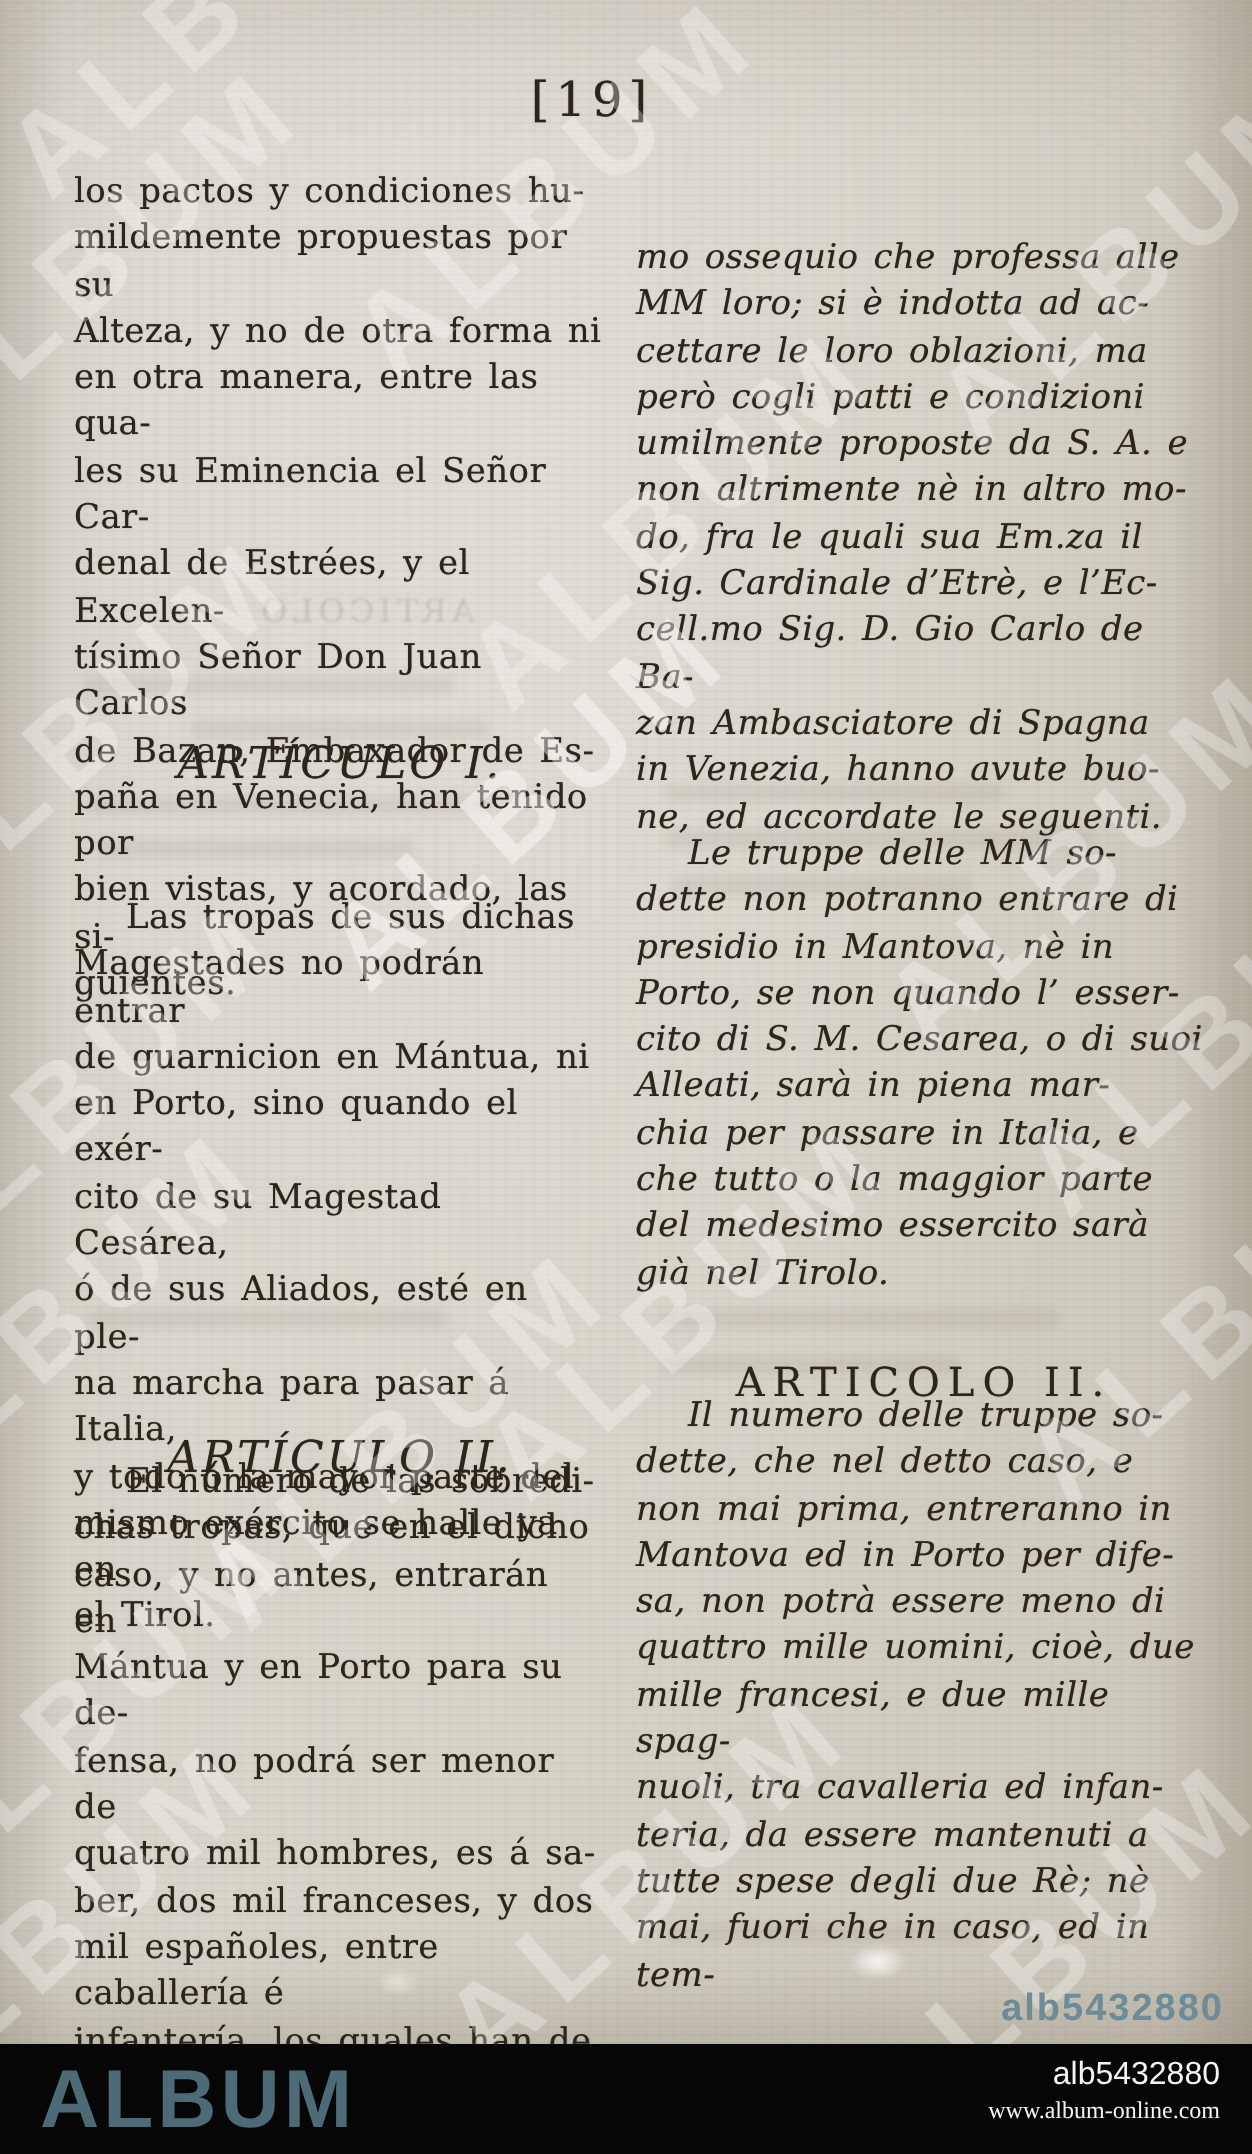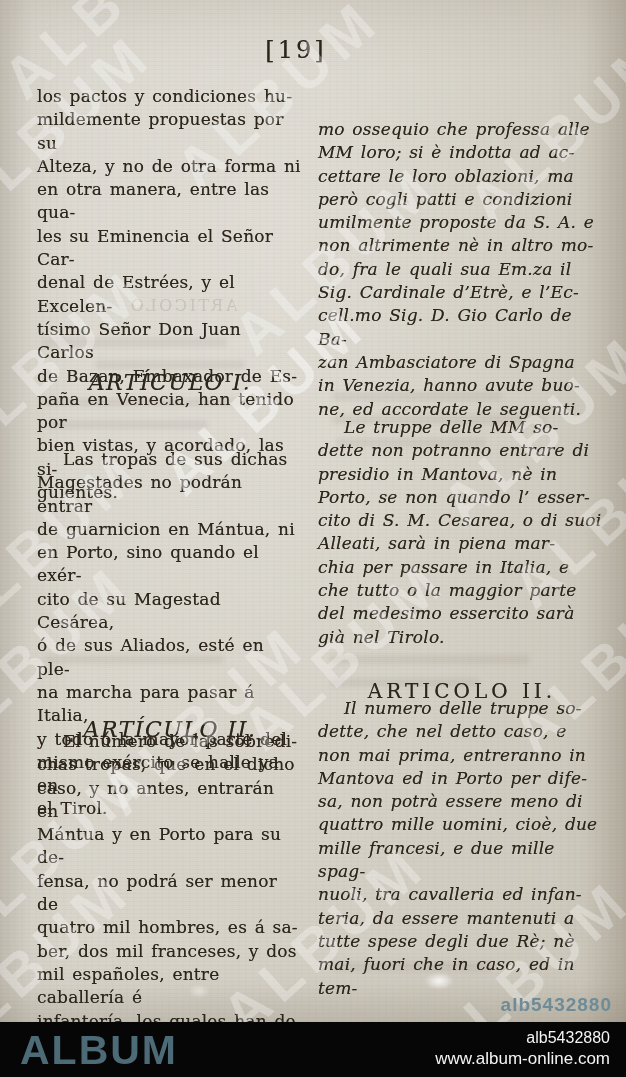--- a/index.html
+++ b/index.html
@@ -53,21 +53,21 @@
   .id-top{position:absolute;right:14px;top:994px;font-family:"Liberation Sans",sans-serif;
       font-size:19px;font-weight:700;color:#6d8c98;letter-spacing:1px;}
 
   
   .bar{position:absolute;left:0;bottom:0;width:626px;height:55px;background:#060606;
        font-family:"Liberation Sans",sans-serif;}
   .logo{position:absolute;left:20px;top:50%;transform:translateY(-50%);
         font-size:41px;font-weight:700;color:#4d6a77;letter-spacing:2px;}
   .bar-right{position:absolute;right:16px;top:6px;text-align:right;color:#f4f4f4;line-height:1.25;}
   .bar-id{font-size:16px;}
-  .bar-url{font-size:17px;}
+  .bar-url{font-size:12px;font-family:Liberation Serif, serif;}
 </style>
 </head>
 <body>
 
 <div class="scan">
 
   <div class="paper"></div>
 
   <div class="block pagenum">[19]</div>
 

